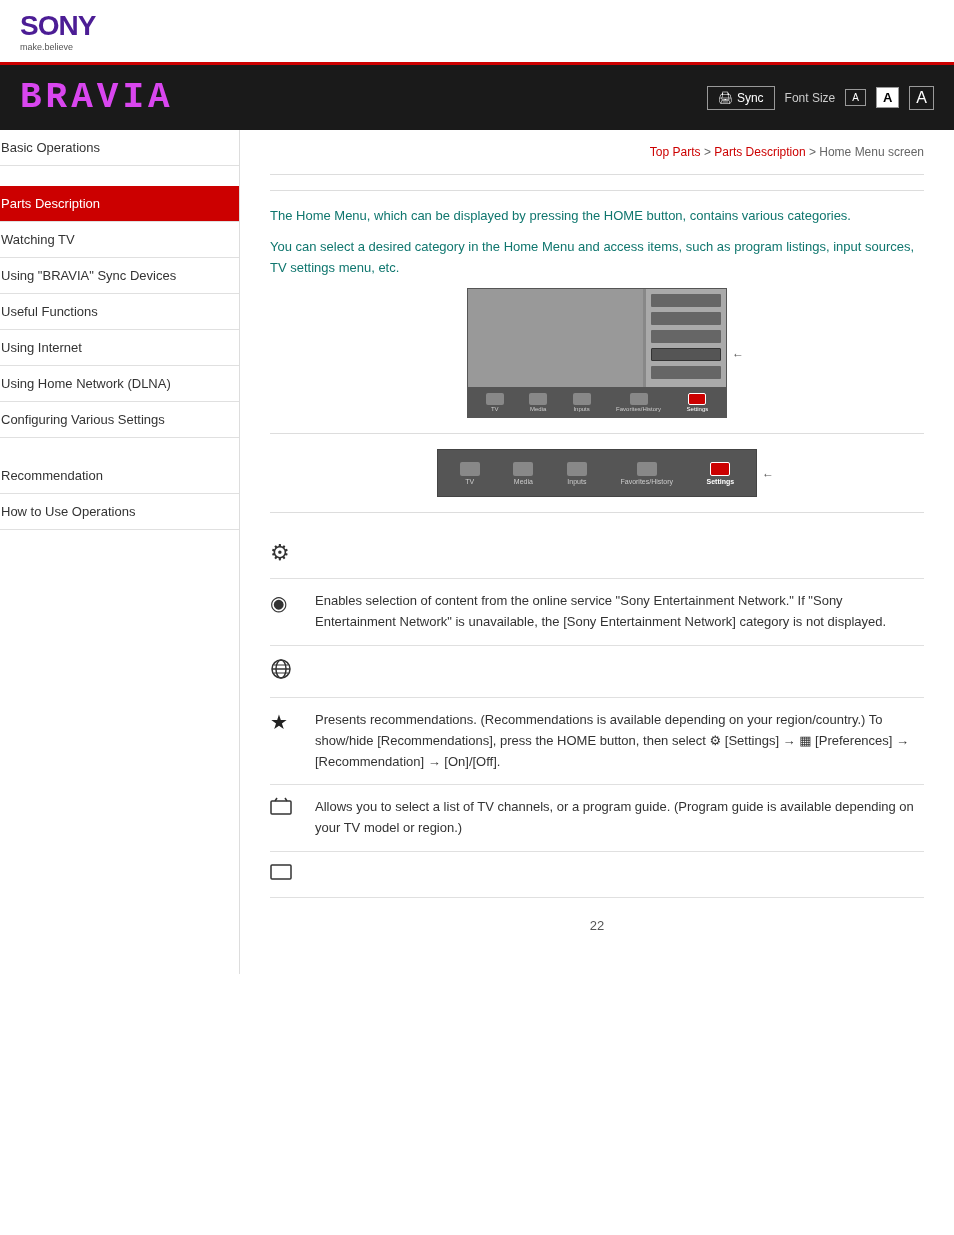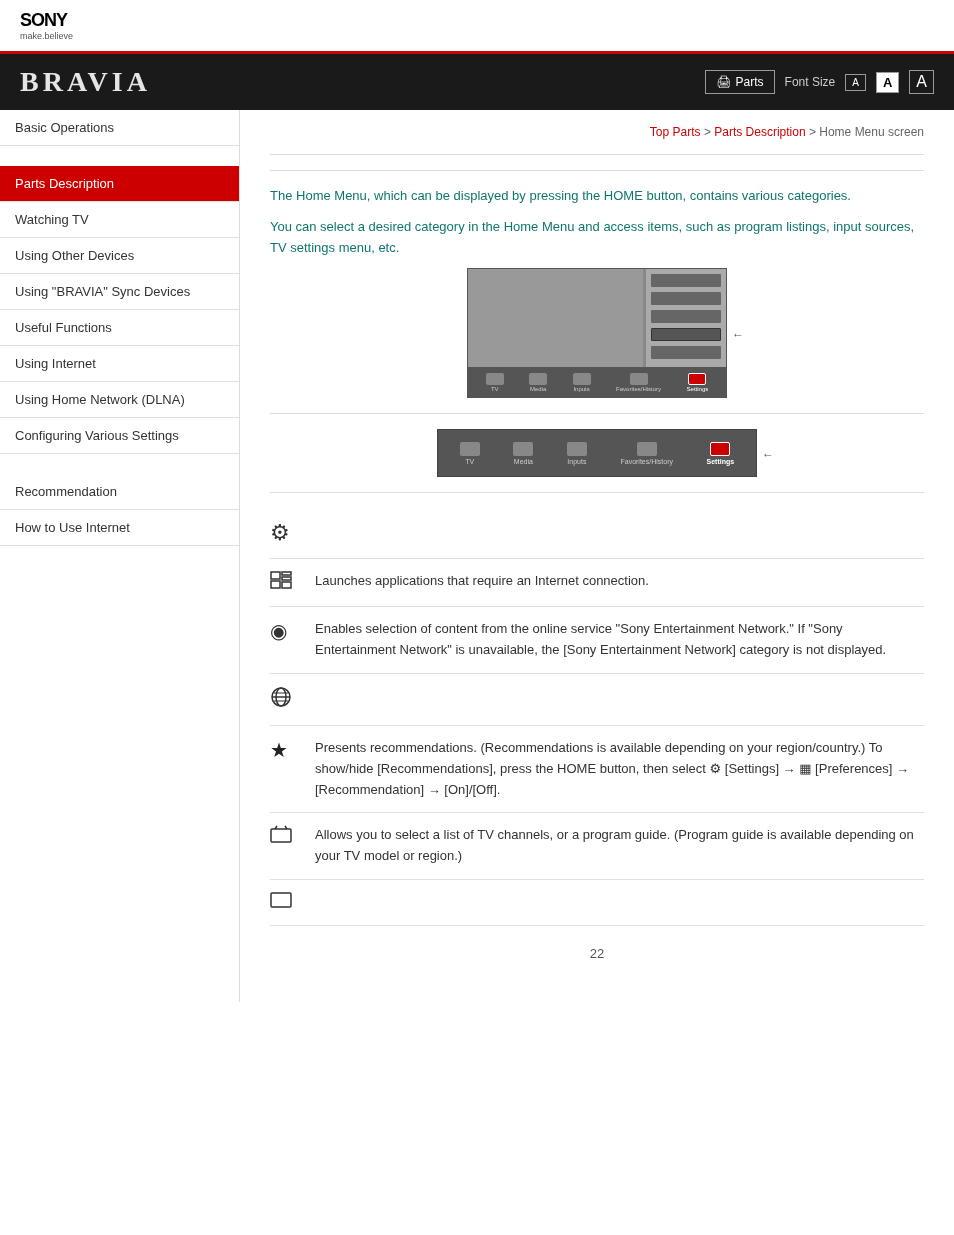--- a/index.html
+++ b/index.html
@@ -1,38 +1,38 @@
 <!DOCTYPE html>
 <html><head>
   <meta charset="utf-8">
   <style>
     * { margin: 0; padding: 0; box-sizing: border-box; }
     body { font-family: Arial, sans-serif; font-size: 13px; color: #333; background: #fff; width: 954px; }
 
     
     .header { padding: 10px 20px; border-bottom: 3px solid #c00; display: flex; align-items: center; }
-    .sony-logo { font-size: 18px; font-weight: bold; color: #000000; letter-spacing: -1px; }
+    .sony-logo { font-size: 28px; font-weight: bold; color: #4c1d95; letter-spacing: -1px; }
     .sony-tagline { font-size: 9px; color: #555; display: block; }
 
     
     .bravia-banner { background: #1a1a1a; padding: 12px 20px; display: flex; align-items: center; justify-content: space-between; }
-    .bravia-text { font-size: 28px; font-weight: bold; color: #e5e5e5; letter-spacing: 4px; font-family: Liberation Serif, serif; }
+    .bravia-text { font-size: 36px; font-weight: bold; color: #d946ef; letter-spacing: 4px; font-family: Liberation Mono, monospace; }
     .banner-controls { display: flex; align-items: center; gap: 10px; }
     .print-btn { border: 1px solid #999; padding: 4px 10px; font-size: 12px; color: #fff; background: transparent; cursor: pointer; display: flex; align-items: center; gap: 4px; }
     .font-size-label { color: #ccc; font-size: 12px; }
     .font-btn { border: 1px solid #999; padding: 2px 6px; color: #fff; background: transparent; cursor: pointer; font-size: 11px; }
     .font-btn.active { background: #fff; color: #000; font-size: 14px; font-weight: bold; }
     .font-btn.large { font-size: 16px; }
 
     
     .main-layout { display: flex; }
 
     
     .sidebar { width: 240px; min-width: 240px; border-right: 1px solid #ddd; padding-top: 0; }
-    .sidebar-item { padding: 10px 15px; border-bottom: 1px solid #e0e0e0; cursor: pointer; font-size: 13px; color: #333; }
+    .sidebar-item { padding: 10px 1px; border-bottom: 1px solid #e0e0e0; cursor: pointer; font-size: 13px; color: #333; }
     .sidebar-item.active { background: #c00; color: #fff; }
 
     
     .content { flex: 1; padding: 15px 30px; }
 
     
     .breadcrumb { font-size: 12px; color: #666; margin-bottom: 15px; text-align: right; }
     .breadcrumb a { color: #c00; text-decoration: none; }
     .breadcrumb span { color: #666; }
 
@@ -64,45 +64,44 @@
     <span class="sony-logo">SONY</span>
     <span class="sony-tagline">make.believe</span>
   </div>
 </div>
 
 <div class="bravia-banner">
   <span class="bravia-text">BRAVIA</span>
   <div class="banner-controls">
     <button class="print-btn">
       <span>🖨</span>
-      <span>Parts</span>
+      <span>Sync</span>
     </button>
     <span class="font-size-label">Font Size</span>
     <button class="font-btn" style="font-size:10px;">A</button>
     <button class="font-btn active" style="font-size:13px;font-weight:bold;">A</button>
     <button class="font-btn large" style="font-size:16px;">A</button>
   </div>
 </div>
 
 <div class="main-layout">
 
   <div class="sidebar">
     <div class="sidebar-item">Basic Operations</div>
     <div class="sidebar-spacer"></div>
     <div class="sidebar-item active">Parts Description</div>
     <div class="sidebar-item">Watching TV</div>
-    <div class="sidebar-item">Using Other Devices</div>
     <div class="sidebar-item">Using "BRAVIA" Sync Devices</div>
     <div class="sidebar-item">Useful Functions</div>
     <div class="sidebar-item">Using Internet</div>
     <div class="sidebar-item">Using Home Network (DLNA)</div>
     <div class="sidebar-item">Configuring Various Settings</div>
     <div class="sidebar-spacer"></div>
     <div class="sidebar-item">Recommendation</div>
-    <div class="sidebar-item">How to Use Internet</div>
+    <div class="sidebar-item">How to Use Operations</div>
   </div>
 
   <div class="content">
 
     <div class="breadcrumb">
       <a href="#">Top Parts</a>
       <span> &gt; </span>
       <a href="#">Parts Description</a>
       <span> &gt; </span>
       <span>Home Menu screen</span>
@@ -182,32 +181,20 @@
         <div style="position:absolute;right:-18px;top:50%;transform:translateY(-50%);font-size:12px;color:#555;">←</div>
       </div>
     </div>
 
     <hr class="divider">
 
     <div class="feature-row">
       <div class="feature-icon" style="font-size:22px;">⚙</div>
     </div>
 
-    <div class="feature-row">
-      <div class="feature-icon" style="font-size:18px;">
-        <svg width="22" height="18" viewBox="0 0 22 18">
-          <rect x="1" y="1" width="9" height="7" fill="none" stroke="#333" stroke-width="1.5"></rect>
-          <rect x="12" y="1" width="9" height="3" fill="none" stroke="#333" stroke-width="1.5"></rect>
-          <rect x="12" y="6" width="9" height="3" fill="none" stroke="#333" stroke-width="1.5"></rect>
-          <rect x="1" y="10" width="9" height="7" fill="none" stroke="#333" stroke-width="1.5"></rect>
-          <rect x="12" y="11" width="9" height="6" fill="none" stroke="#333" stroke-width="1.5"></rect>
-        </svg>
-      </div>
-      <div class="feature-desc">Launches applications that require an Internet connection.</div>
-    </div>
 
     <div class="feature-row">
       <div class="feature-icon" style="font-size:20px;">◉</div>
       <div class="feature-desc">Enables selection of content from the online service "Sony Entertainment Network." If "Sony Entertainment Network" is unavailable, the [Sony Entertainment Network] category is not displayed.</div>
     </div>
 
     <div class="feature-row">
       <div class="feature-icon" style="font-size:20px;">
         <svg width="22" height="22" viewBox="0 0 22 22">
           <circle cx="11" cy="11" r="9" fill="none" stroke="#333" stroke-width="1.5"></circle>

